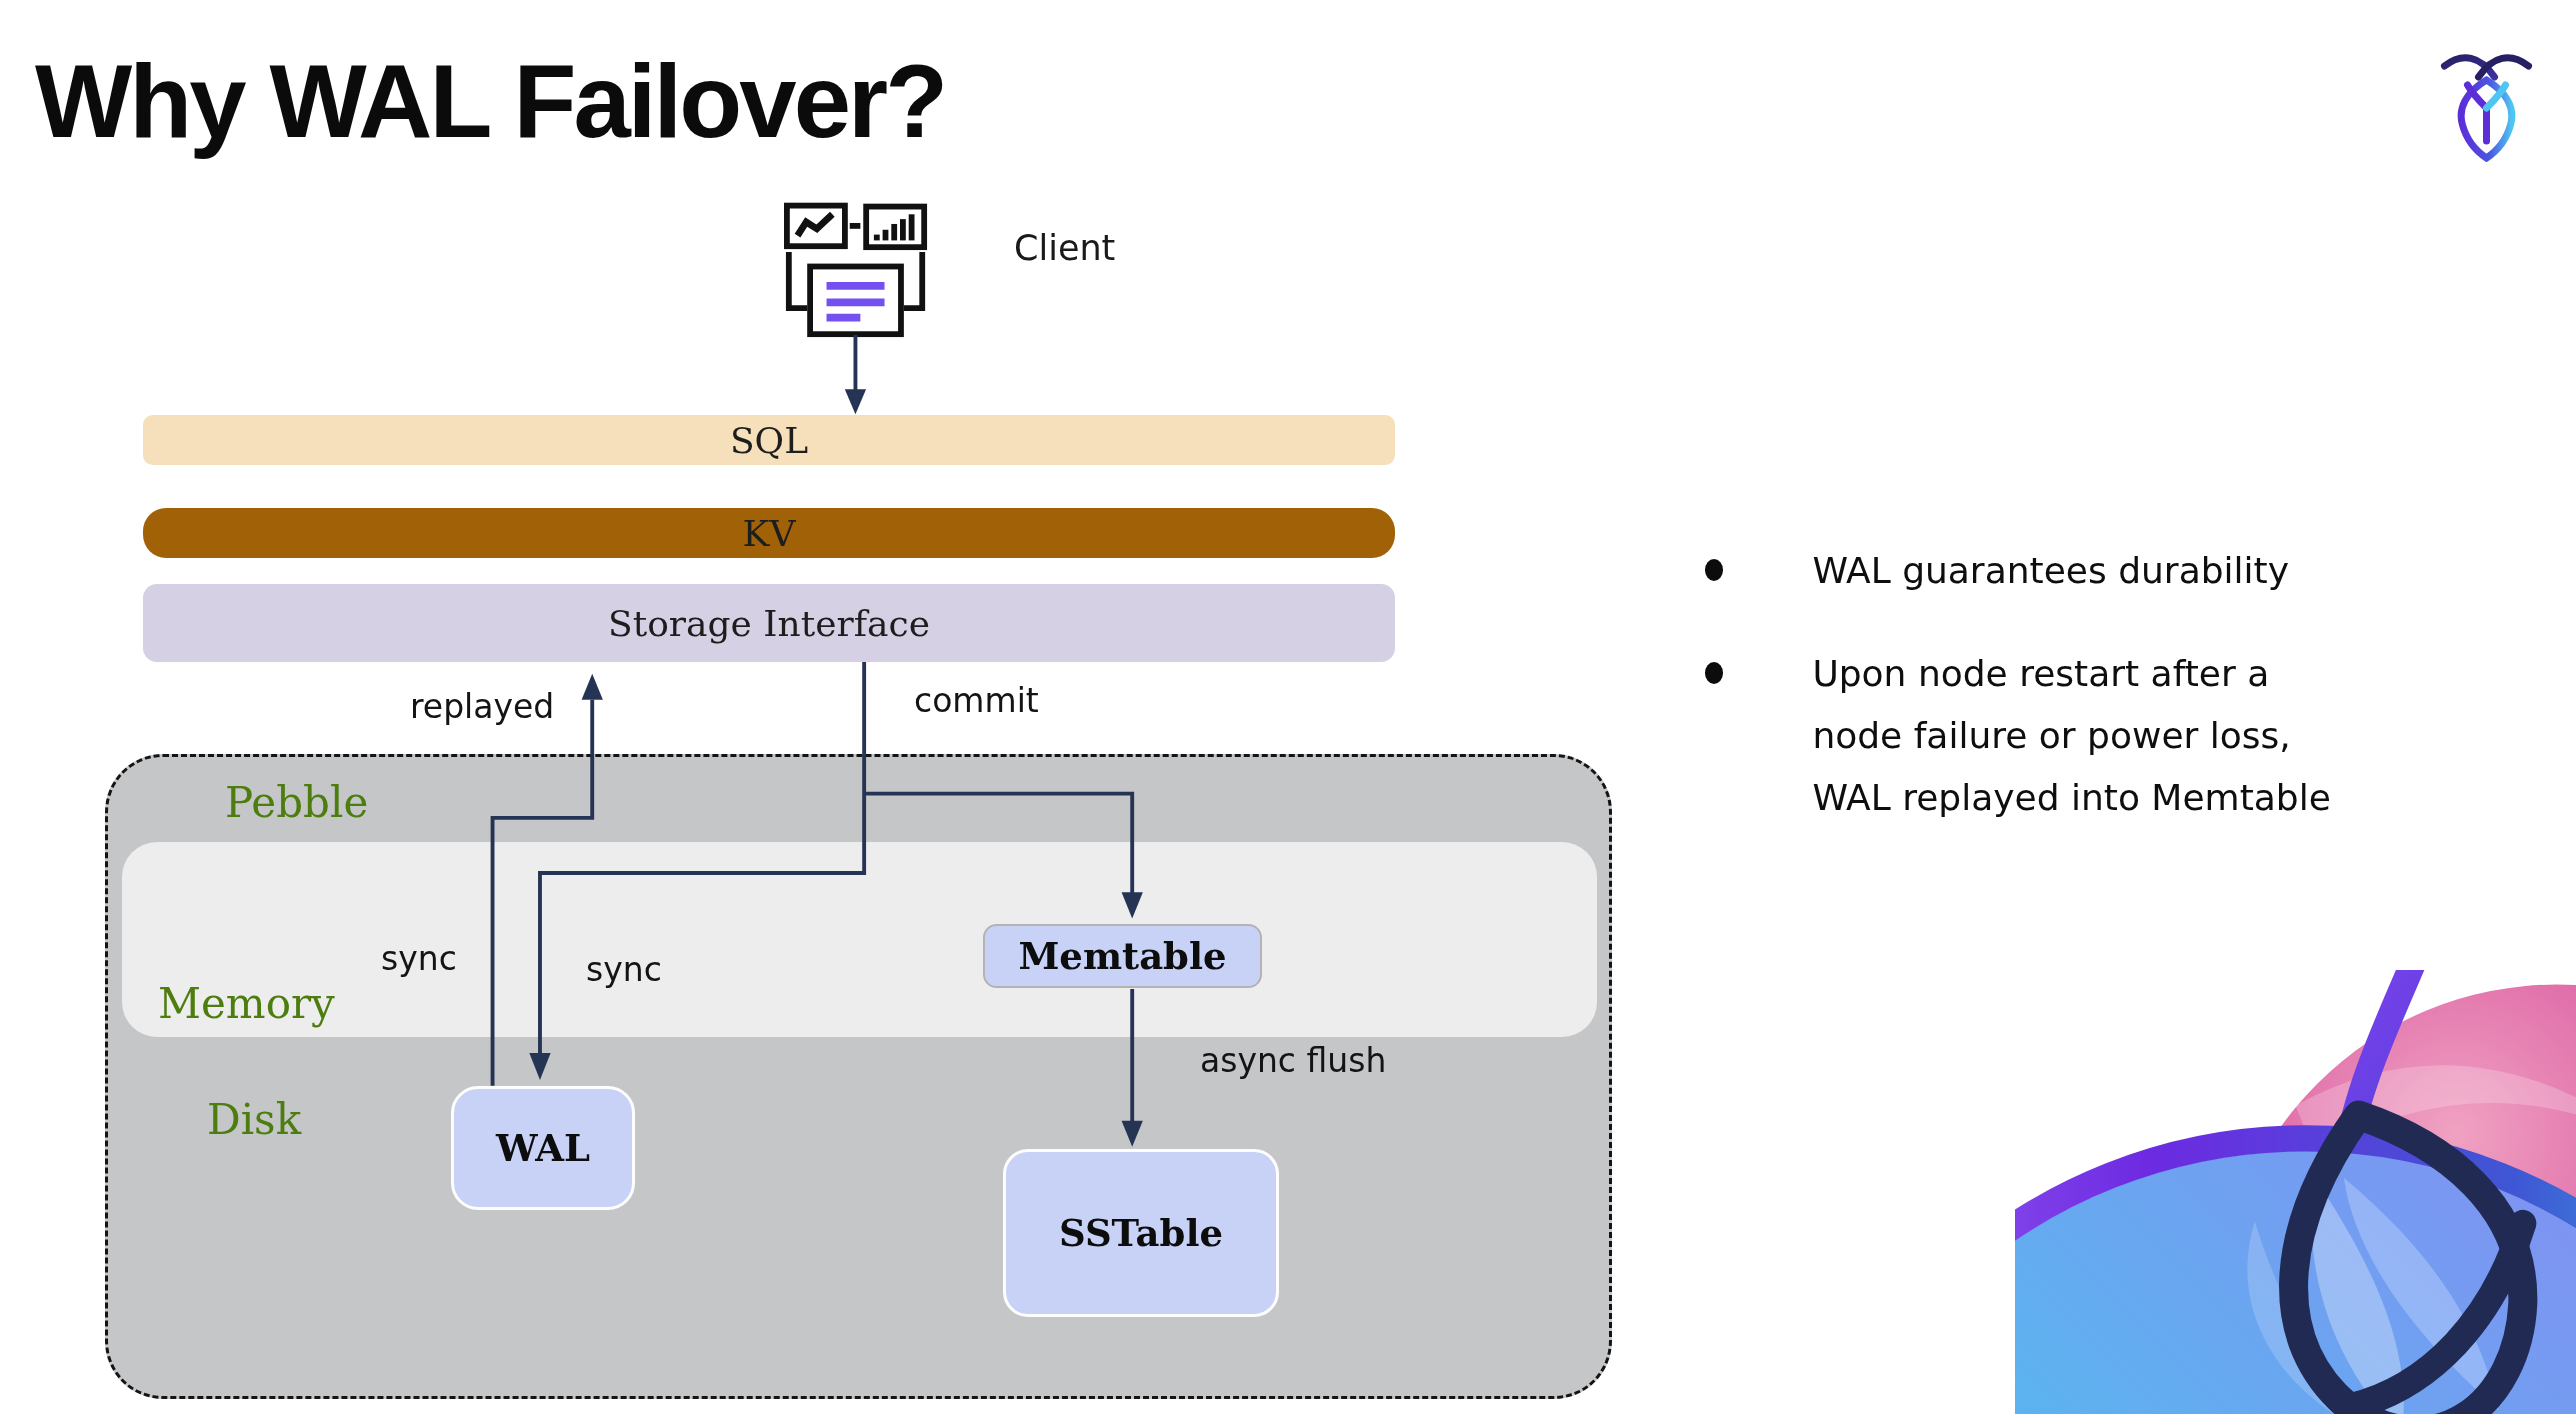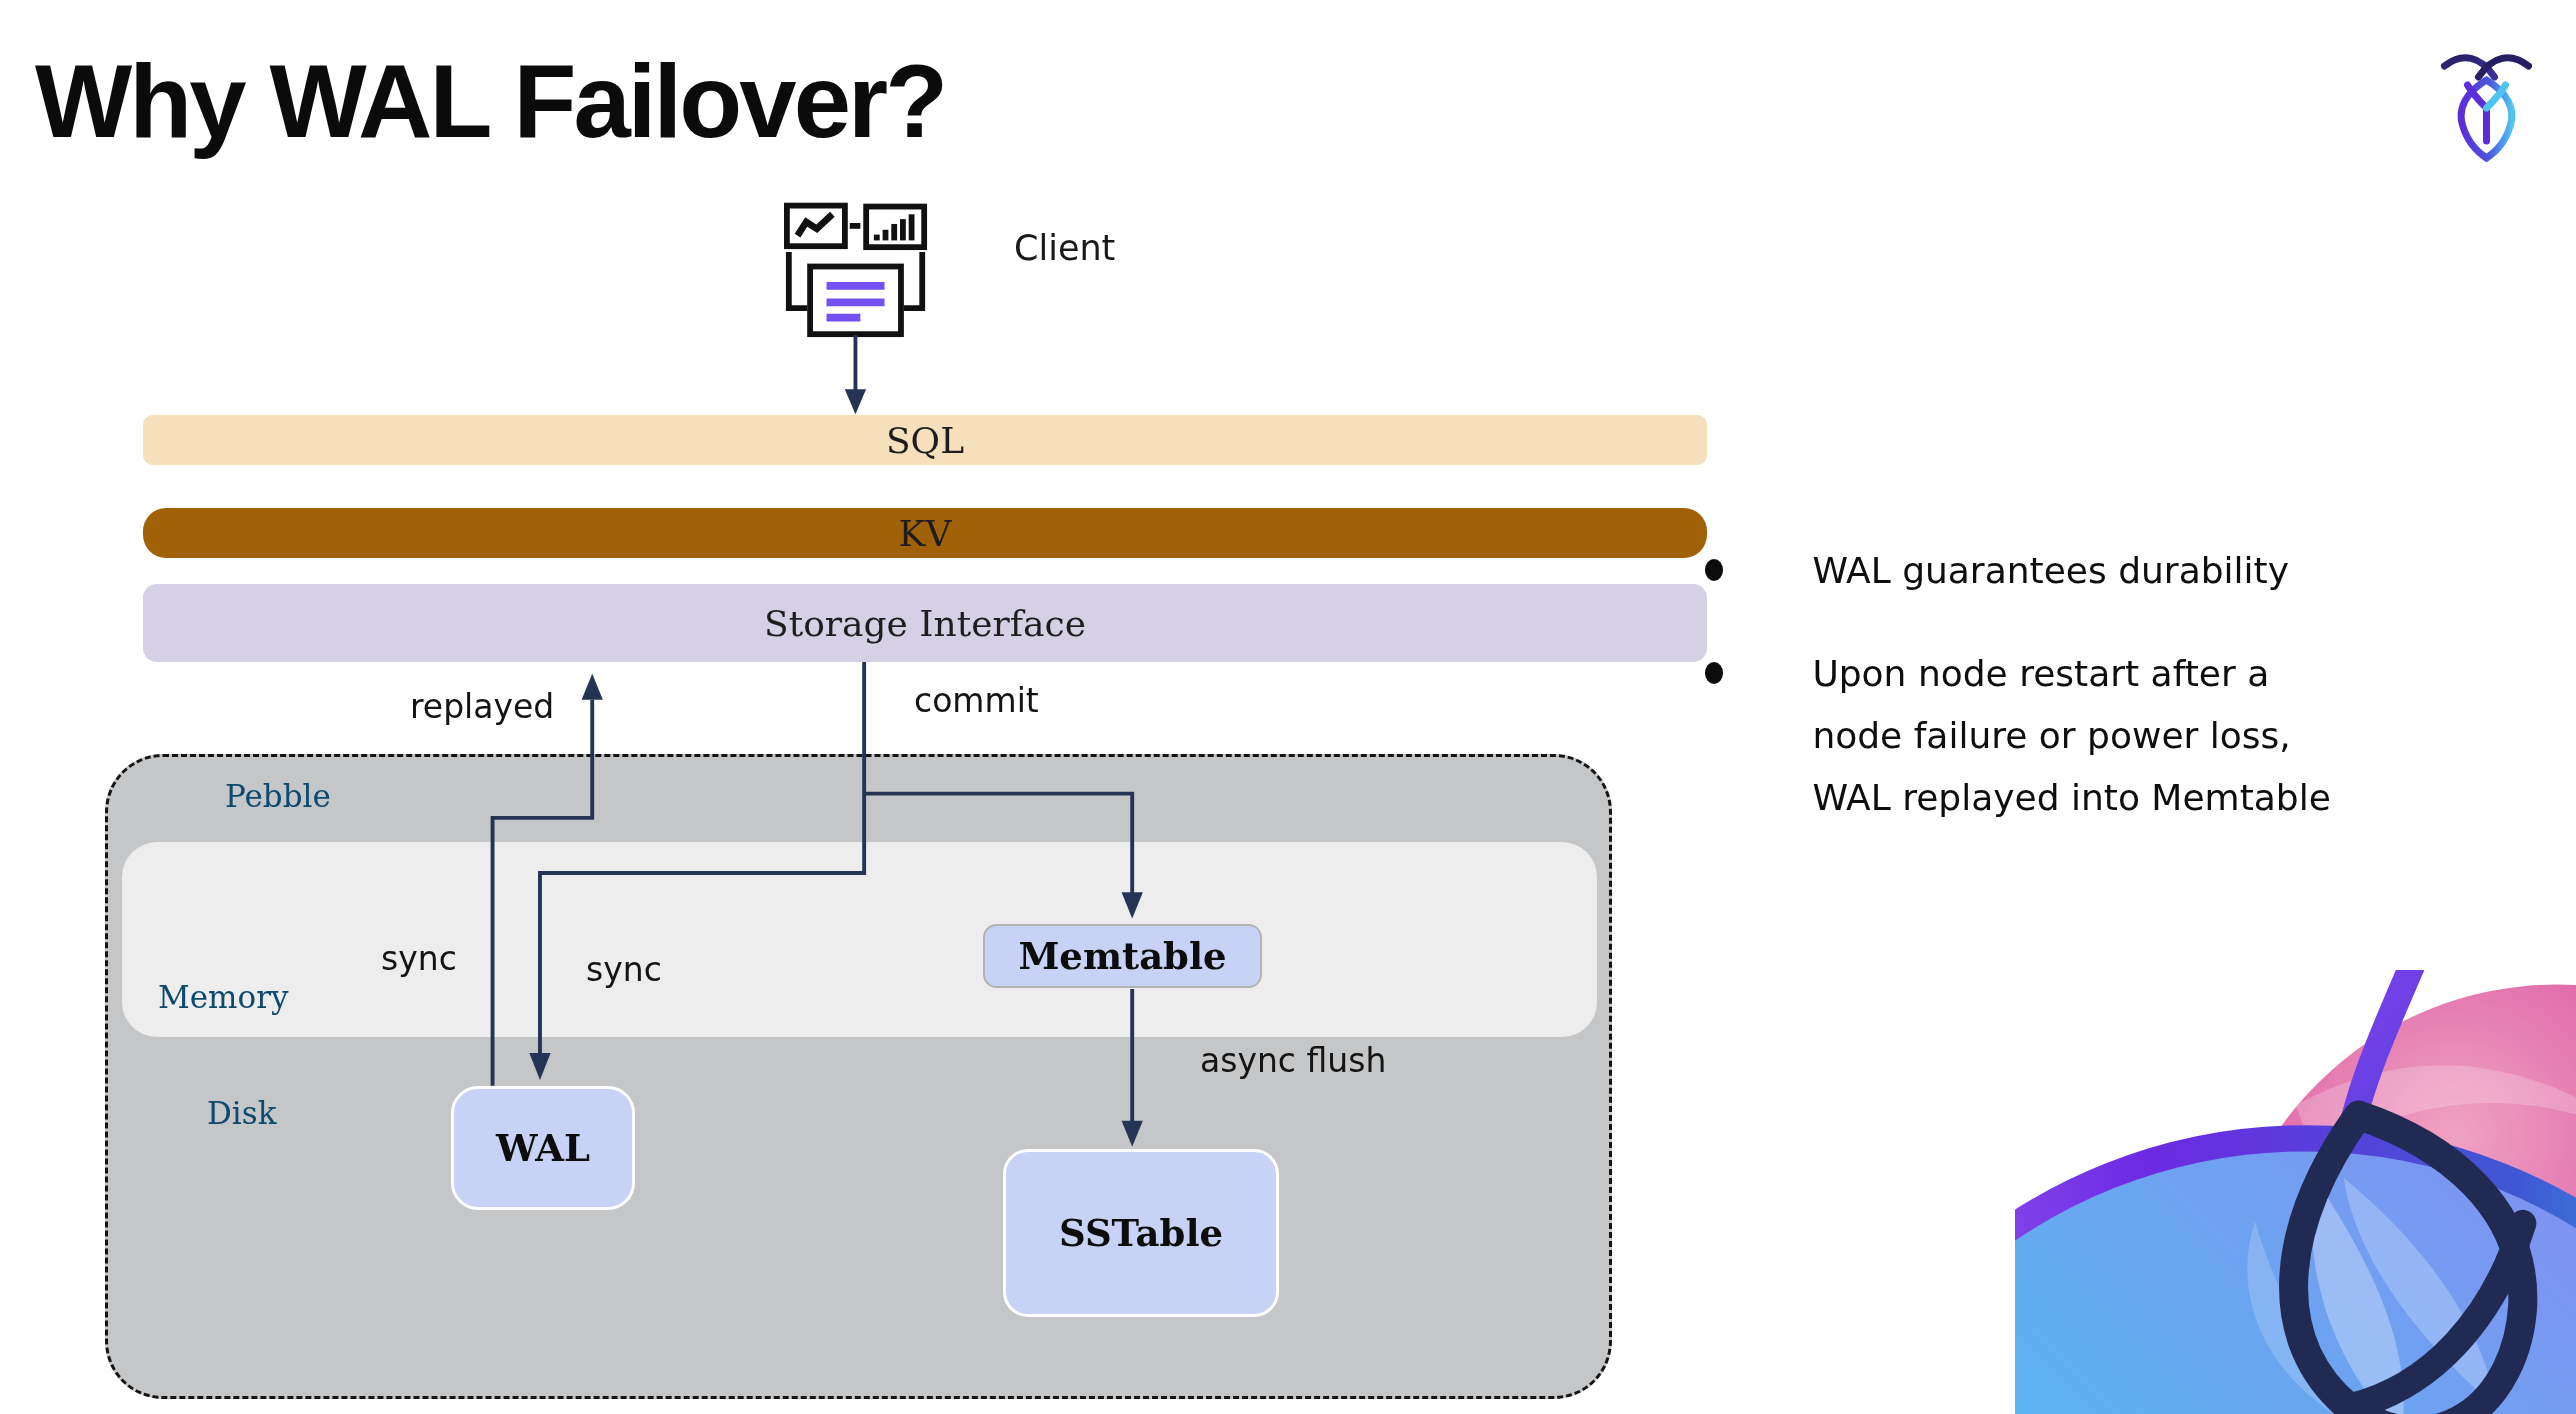--- a/index.html
+++ b/index.html
@@ -18,40 +18,40 @@
 
   
   #logo{left:2435px;top:50px;width:103px;height:112px;}
 
   
   #client-icon{left:774px;top:194px;width:165px;height:145px;}
   #client-label{left:1014px;top:228px;font-size:35px;color:#1a1a1a;}
 
   
   .layer{
-    left:143px;width:1564px;border-radius:9.7px;
+    left:143px;width:1252px;border-radius:9.7px;
     display:flex;align-items:center;justify-content:center;
     font-family:"DejaVu Serif", serif;font-size:36px;color:#1d1d1d;
   }
   #layer-sql{top:415px;height:50px;background:#f6e0bc;}
   #layer-kv{top:508px;height:50px;background:#a16207;border-radius:23px;}
   #layer-storage{top:584px;height:78px;background:#d5d0e4;border-radius:14px;}
 
   
   #pebble-box{
     left:105px;top:754px;width:1507px;height:645px;
     background:#c5c6c7;border:3.9px dashed #141414;border-radius:58px;
     box-sizing:border-box;
   }
   #memory-band{
     left:122px;top:842px;width:1475px;height:195px;
     background:#ededee;border-radius:35px;
   }
   .zone-label{
-    font-family:"DejaVu Serif", serif;font-size:31px;color:#0c4a6e;
+    font-family:"DejaVu Serif", serif;font-size:42px;color:#4d7c0f;
   }
   #pebble-label{left:225px;top:778px;}
   #memory-label{left:158px;top:979px;}
   #disk-label{left:207px;top:1095px;}
 
   
   .node{
     background:#c7d2f6;display:flex;align-items:center;justify-content:center;
     font-family:"DejaVu Serif", serif;font-weight:bold;font-size:37px;color:#0d0d0d;
     box-sizing:border-box;

